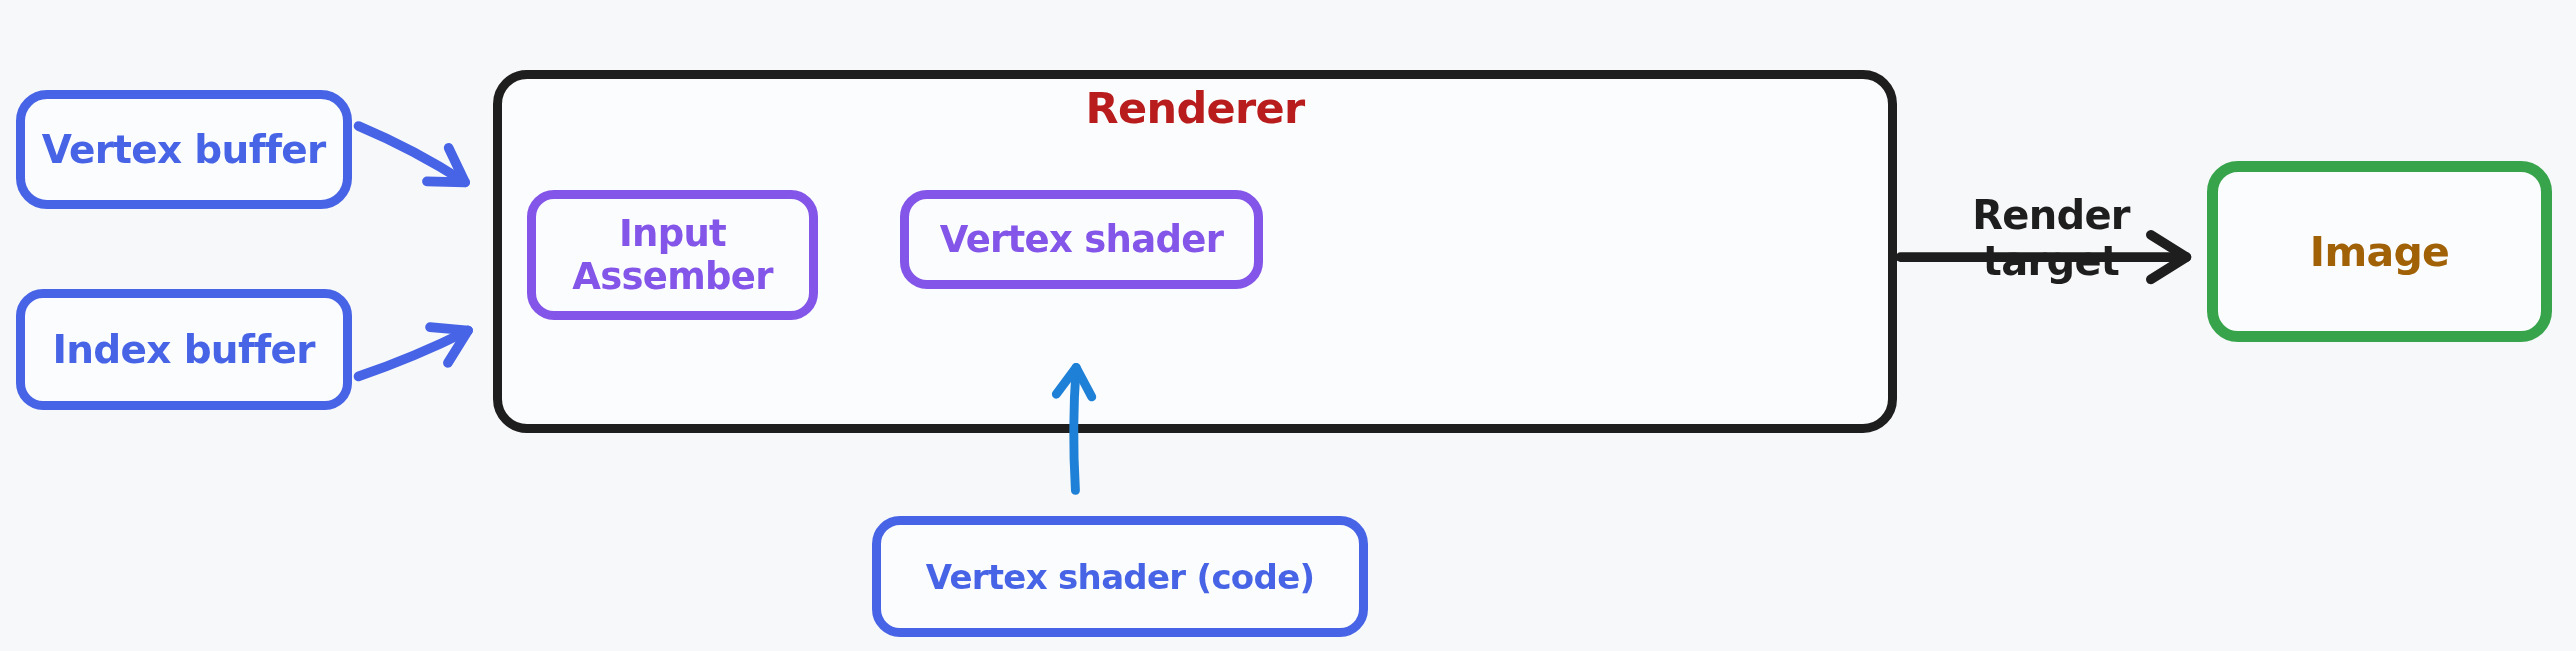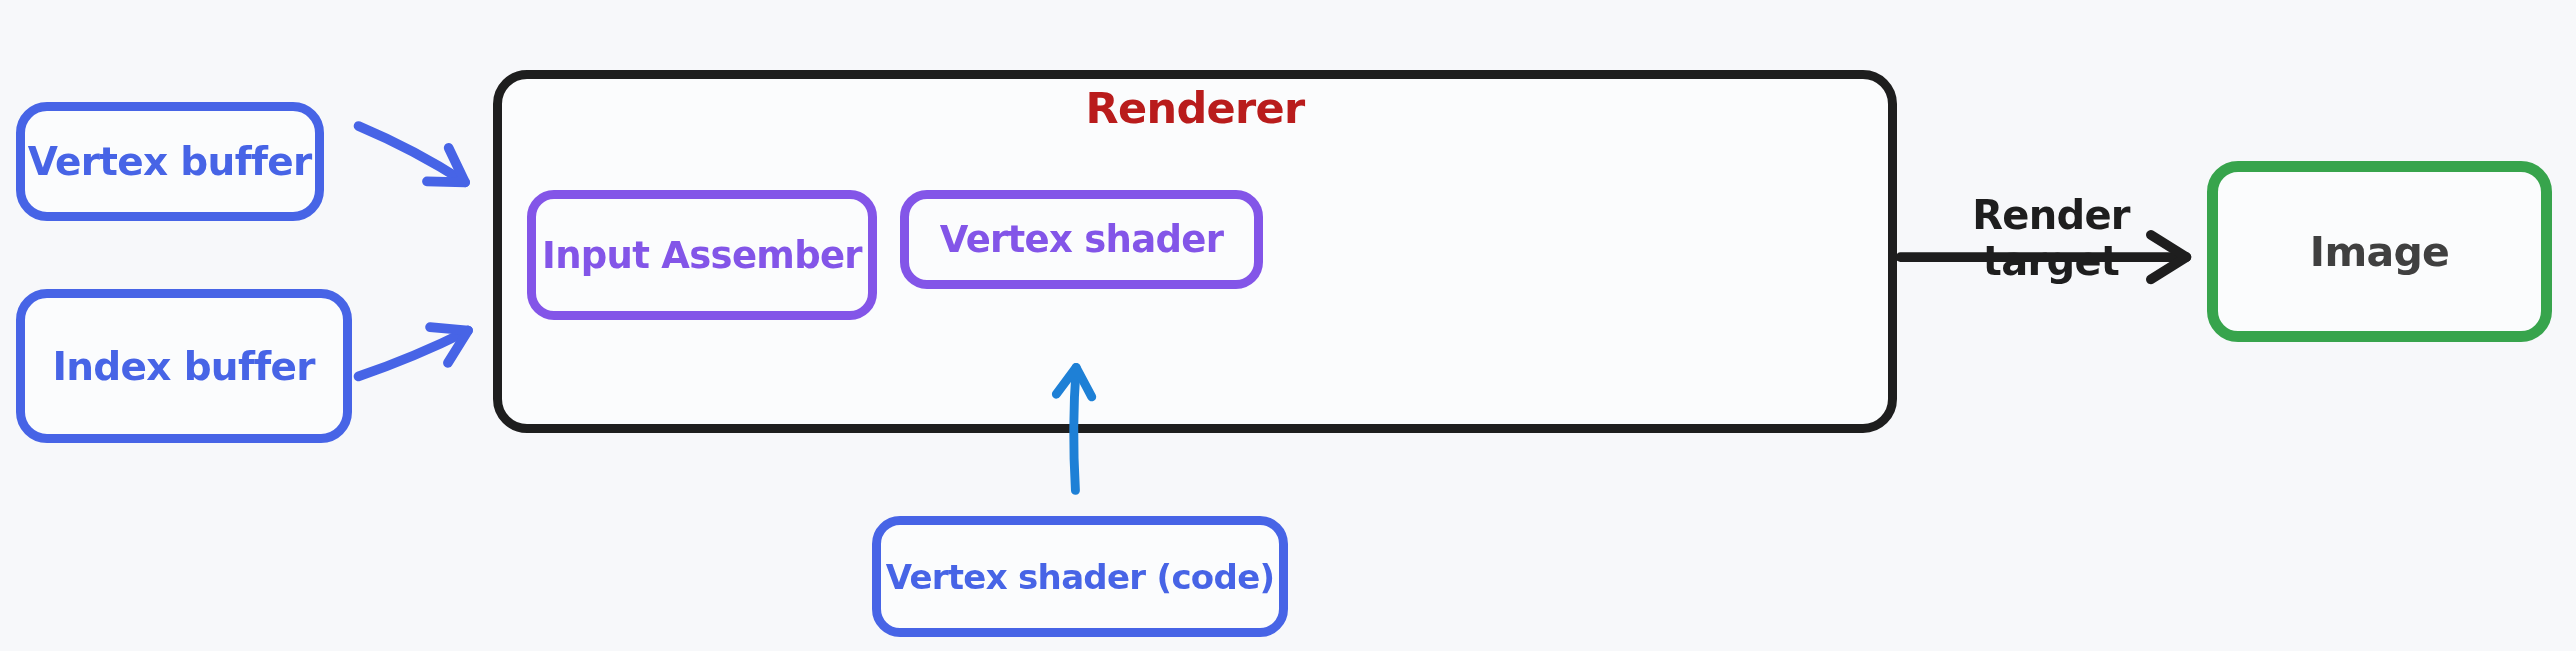--- a/index.html
+++ b/index.html
@@ -27,22 +27,22 @@
 
   .node-label { pointer-events: none; }
 
   
   .box-blue {
     border: 9.6px solid #4764e6;
     color: #4764e6;
     border-radius: 31px;
     font-size: 39px;
   }
-  #node-vertex-buffer { left: 15.6px;  top: 90px; width: 308px; height: 119px; margin-top: 12px; }
-  #node-index-buffer  { left: 15.6px;  top: 289px; width: 336px; height: 154px; }
+  #node-vertex-buffer { left: 15.6px;  top: 90px; width: 336px; height: 119px; }
+  #node-index-buffer  { left: 15.6px;  top: 289px; width: 336px; height: 121px; border-radius: 27px; }
 
   
   #node-renderer {
     left: 493px; top: 70px; width: 1404px; height: 363px;
     border: 9.6px solid #1e1e1e;
     border-radius: 34px;
     background: #fbfcfd;
     justify-content: center;
     align-items: flex-start;
   }
@@ -56,37 +56,37 @@
     letter-spacing: -0.7px;
   }
 
   
   .box-purple {
     border: 9px solid #8355e8;
     color: #8355e8;
     border-radius: 27px;
     font-size: 37px;
   }
-  #node-input-assembler { left: 527px;  top: 190px; width: 350px; height: 130px; }
+  #node-input-assembler { left: 527px;  top: 190px; width: 291px; height: 130px; }
   #node-vertex-shader   { left: 900px; top: 190px; width: 363px; height: 99px; }
 
   
   #node-vertex-shader-code {
-    left: 872px; top: 516px; width: 416px; height: 121px;
+    left: 872px; top: 516px; width: 496px; height: 121px;
     border: 9.6px solid #4764e6;
     color: #4764e6;
     border-radius: 28px;
     font-size: 34px;
   }
 
   
   #node-image {
     left: 2207px; top: 161px; width: 345px; height: 181px;
     border: 11px solid #37a44c;
-    color: #404040;
+    color: #a16207;
     border-radius: 31px;
     font-size: 41px;
   }
 
   
   #label-render-target {
     position: absolute;
     left: 1903px; top: 172px; width: 296px;
     text-align: center;
     color: #1e1e1e;

